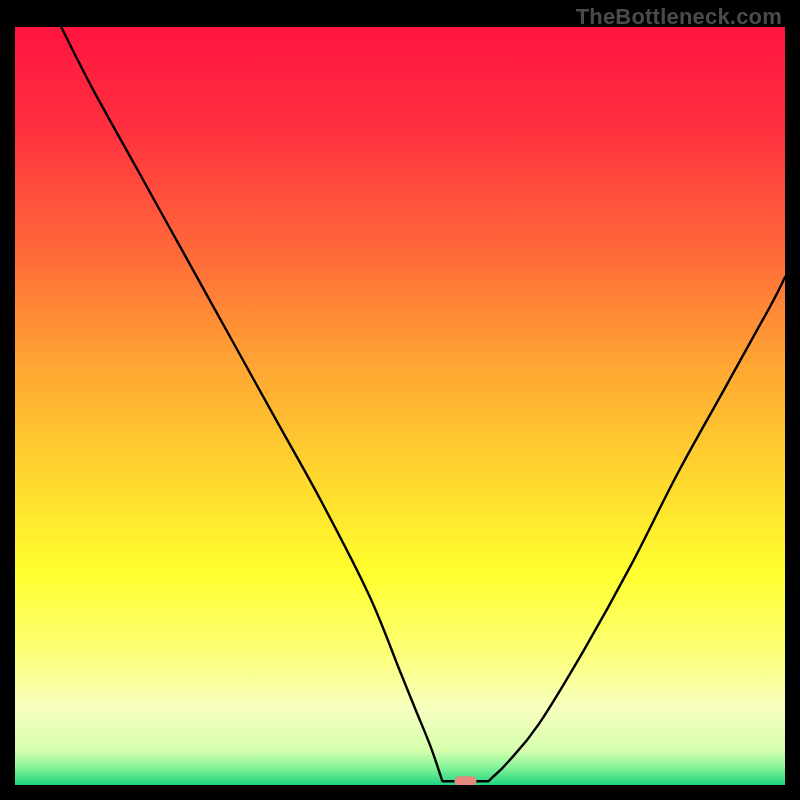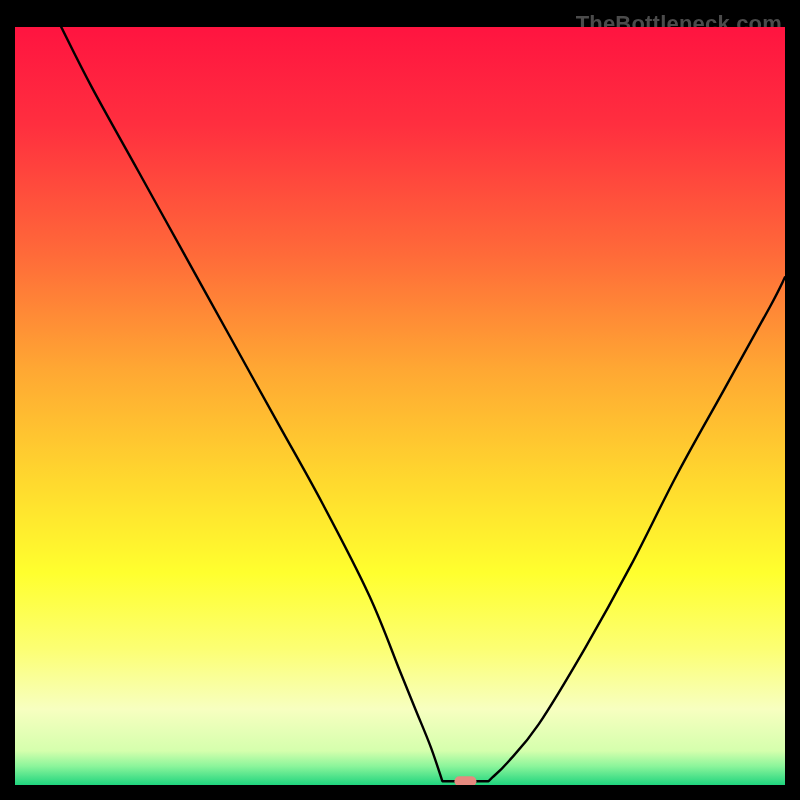--- a/index.html
+++ b/index.html
@@ -12,21 +12,21 @@
     overflow: hidden;
   }
   .frame {
     position: relative;
     width: 800px;
     height: 800px;
     background: #000;
   }
   .watermark {
     position: absolute;
-    top: 11px;
+    top: 4px;
     right: 18px;
     color: #4b4b4b;
     font-size: 22px;
     font-weight: 600;
     letter-spacing: 0.2px;
     user-select: none;
   }
   .plot {
     position: absolute;
     left: 15px;

